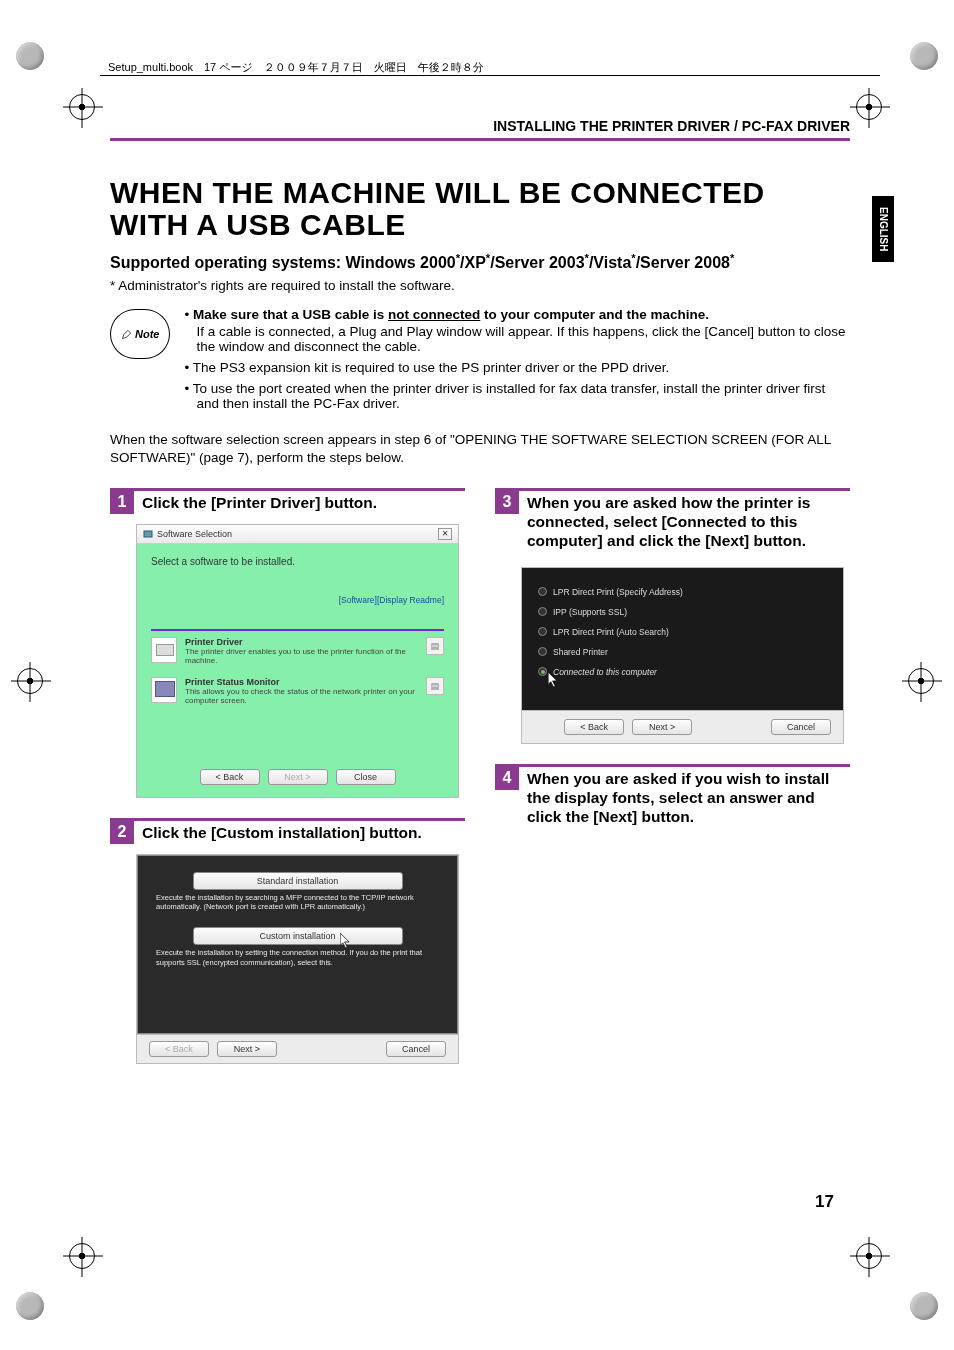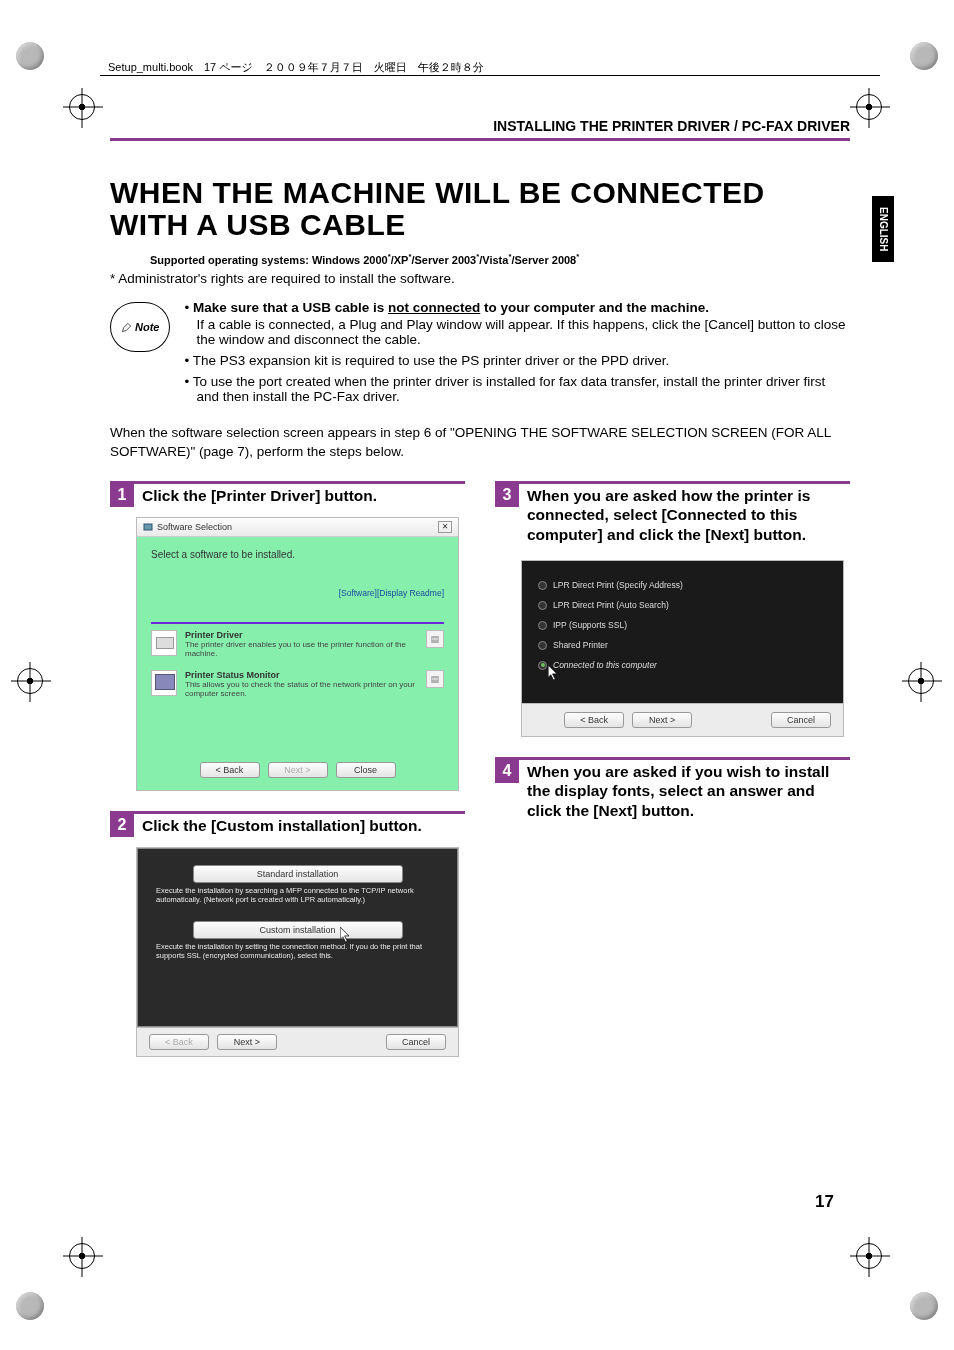--- a/index.html
+++ b/index.html
@@ -50,21 +50,21 @@
     width: 22px; height: 66px; background: #000; color: #fff;
     font-size: 10px; font-weight: bold;
     display: flex; align-items: center; justify-content: center;
     writing-mode: vertical-rl;
   }
   h1.main {
     font-size: 30px; font-weight: 900; letter-spacing: 0.5px;
     line-height: 1.08; margin-bottom: 10px;
   }
   .subhead {
-    font-size: 11px; font-weight: bold; margin-bottom: 6px; margin-left: 40px;
+    font-size: 16px; font-weight: bold; margin-bottom: 6px;
   }
   .note-line { font-size: 13.5px; margin-bottom: 14px; }
   .note-row { display: flex; align-items: flex-start; gap: 14px; margin-bottom: 14px;}
   .note-badge {
     border: 1px solid #000; border-radius: 50%/60%; padding: 18px 10px;
     font-size: 11px; font-style: italic; font-weight: bold; white-space: nowrap;
     display: inline-flex; align-items: center; gap: 3px; margin-top: 2px;
   }
   .note-badge svg { width: 11px; height: 11px; }
   .bullets { font-size: 13.5px; flex: 1; }
@@ -287,25 +287,25 @@
           <div class="step-title">When you are asked how the printer is connected, select [Connected to this computer] and click the [Next] button.</div>
         </div>
         <div class="dialog" style="margin:16px 6px 0 26px; padding:0;">
           <div class="radio-dialog">
             <div class="radio-item">
                 <span class="radio"></span>
                 <span>LPR Direct Print (Specify Address)</span>
               </div>
             <div class="radio-item">
                 <span class="radio"></span>
-                <span>LPR Direct Print (Auto Search)</span>
+                <span>IPP (Supports SSL)</span>
               </div>
             <div class="radio-item">
                 <span class="radio"></span>
-                <span>IPP (Supports SSL)</span>
+                <span>LPR Direct Print (Auto Search)</span>
               </div>
             <div class="radio-item">
                 <span class="radio"></span>
                 <span>Shared Printer</span>
               </div>
             <div class="radio-item" style="position:relative;font-style:italic;">
               <span class="radio sel"></span>
                 <span>Connected to this computer</span>
               <svg class="cursor" style="left:12px;top:10px;" viewBox="0 0 12 18">
                   <path d="M0 0 L0 14 L3 11 L6 17 L8 16 L5 10 L10 10 Z" fill="#fff" stroke="#000" stroke-width="0.8"></path>

